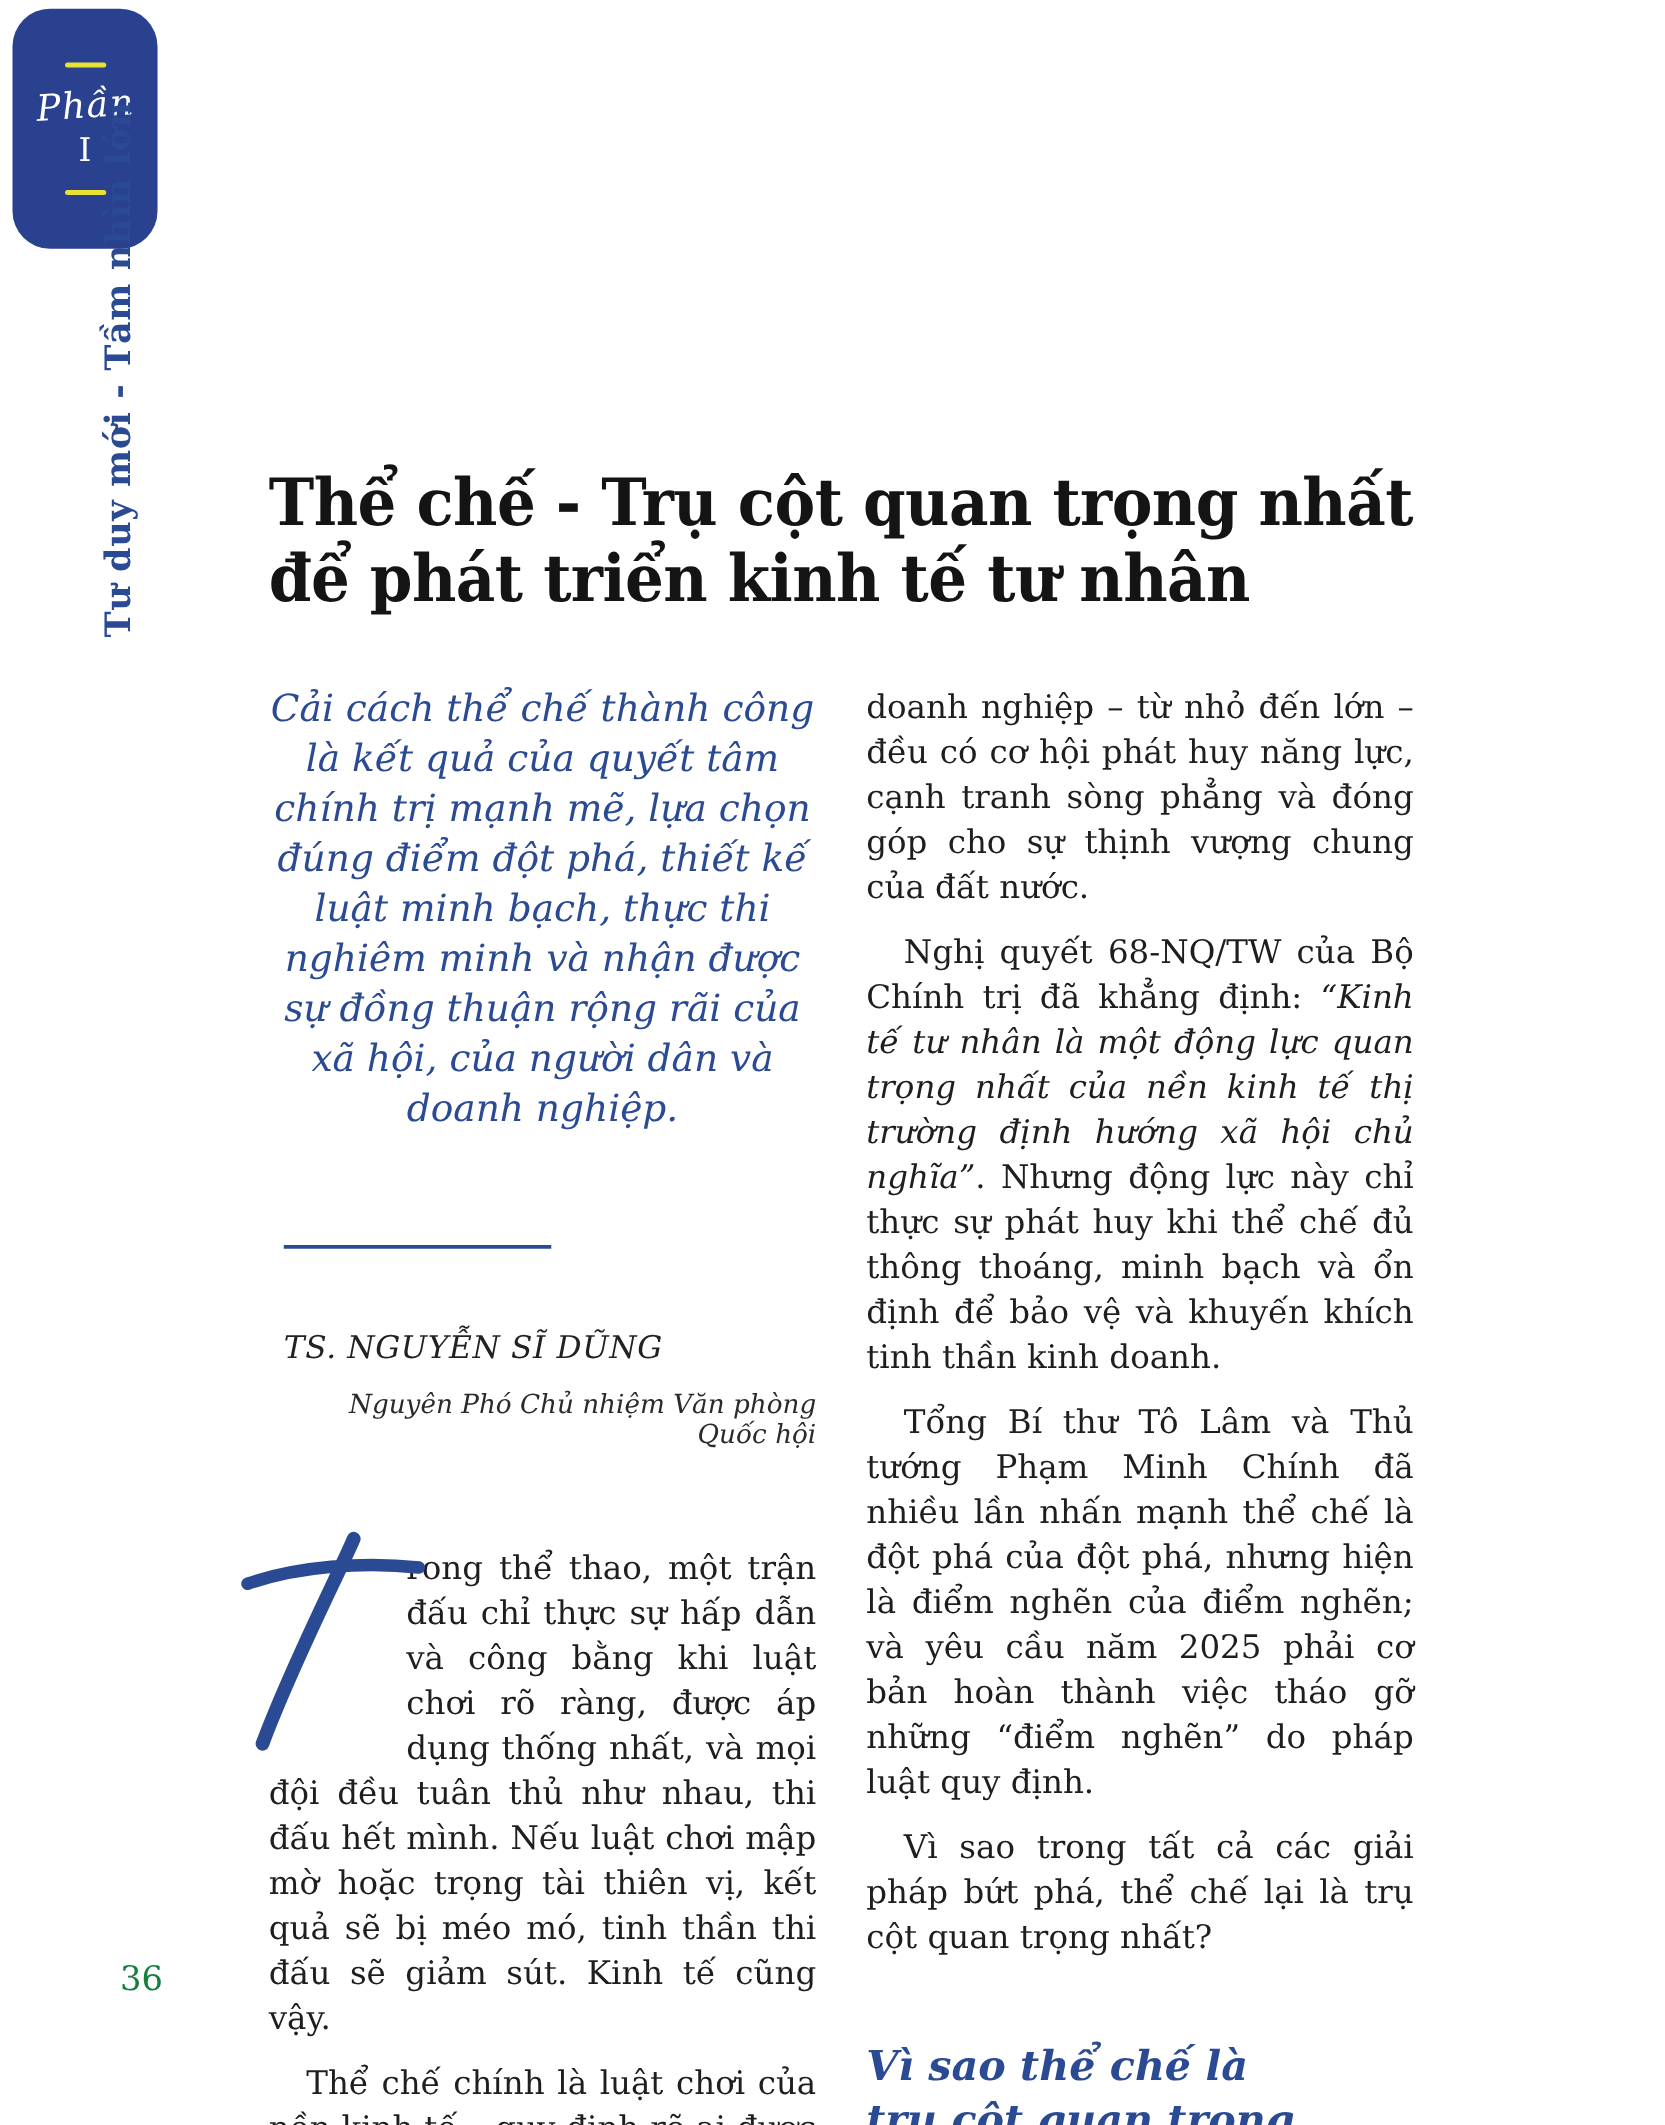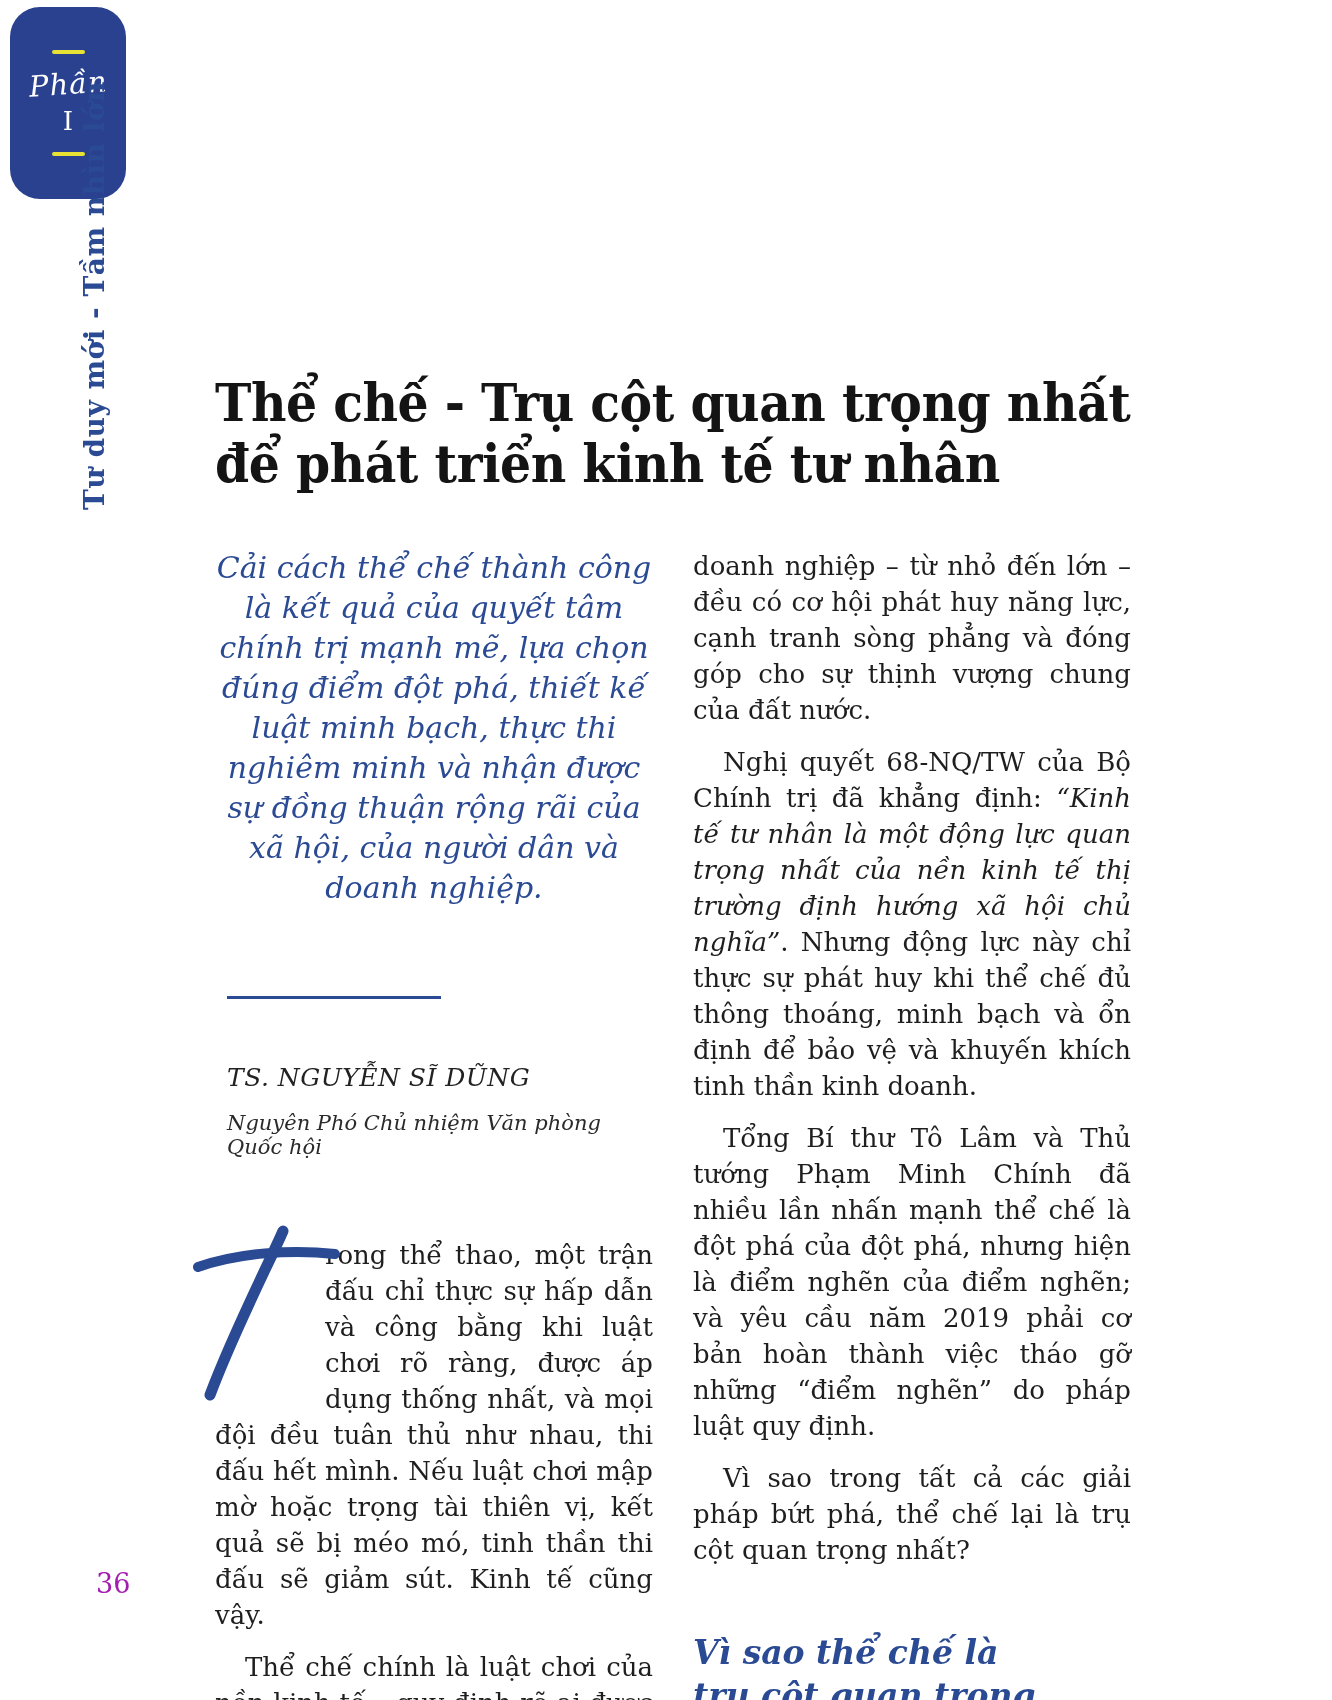--- a/index.html
+++ b/index.html
@@ -64,21 +64,21 @@
     width:214px; height:0;
     border-top:3px solid #2b4a94;
     margin:88px 0 0 12px;
   }
   .author-name {
     margin-top:64px; margin-left:12px;
     font-style:italic; font-size:25px; color:#222222; letter-spacing:0.5px;
   }
   .author-role {
     margin-top:19px; margin-left:12px;
-    font-style:italic; font-size:21px; color:#2a2a2a;
+    font-style:italic; font-size:21px; color:#2a2a2a;text-align:right;
   }
 
   .body-p {
     font-size:26px; line-height:36px;
     text-align:justify; color:#1e1e1e;
   }
   .indent { text-indent:30px; }
   .mt { margin-top:16px; }
   .stretch-last { text-align-last:justify; }
   .it { font-style:italic; }
@@ -91,21 +91,21 @@
 
   .subheading {
     margin-top:64px; margin-bottom:24px;
     max-width:370px;
     color:#2b4a94; font-weight:bold; font-style:italic;
     font-size:33px; line-height:1.3;
   }
 
   .page-number {
     position:absolute; left:96px; top:1568px;
-    font-size:27px; color:#a21caf;
+    font-size:27px; color:#15803d;
   }
 </style>
 </head>
 <body>
 
 <div class="part-badge">
   <span class="dash top"></span>
   <span class="part-word">Phần</span>
   <span class="part-num">I</span>
   <span class="dash bottom"></span>
@@ -138,21 +138,21 @@
     <p class="body-p indent mt stretch-last">Thể chế chính là luật chơi của nền kinh tế – quy định rõ ai được làm gì, cách thức làm ra sao và giới hạn ở đâu. Khi luật chơi minh bạch, ổn định và công bằng, mọi</p>
   </div>
 
   <div class="col">
     <p class="body-p">doanh nghiệp – từ nhỏ đến lớn – đều có cơ hội phát huy năng lực, cạnh tranh sòng phẳng và đóng góp cho sự thịnh vượng chung của đất nước.</p>
 
     <p class="body-p indent mt">
       <span>Nghị quyết 68-NQ/TW của Bộ Chính trị đã khẳng định: </span><span class="it">“Kinh tế tư nhân là một động lực quan trọng nhất của nền kinh tế thị trường định hướng xã hội chủ nghĩa”</span><span>. Nhưng động lực này chỉ thực sự phát huy khi thể chế đủ thông thoáng, minh bạch và ổn định để bảo vệ và khuyến khích tinh thần kinh doanh.</span>
     </p>
 
-    <p class="body-p indent mt">Tổng Bí thư Tô Lâm và Thủ tướng Phạm Minh Chính đã nhiều lần nhấn mạnh thể chế là đột phá của đột phá, nhưng hiện là điểm nghẽn của điểm nghẽn; và yêu cầu năm 2019 phải cơ bản hoàn thành việc tháo gỡ những “điểm nghẽn” do pháp luật quy định.</p>
+    <p class="body-p indent mt">Tổng Bí thư Tô Lâm và Thủ tướng Phạm Minh Chính đã nhiều lần nhấn mạnh thể chế là đột phá của đột phá, nhưng hiện là điểm nghẽn của điểm nghẽn; và yêu cầu năm 2025 phải cơ bản hoàn thành việc tháo gỡ những “điểm nghẽn” do pháp luật quy định.</p>
 
     <p class="body-p indent mt">Vì sao trong tất cả các giải pháp bứt phá, thể chế lại là trụ cột quan trọng nhất?</p>
 
     <h2 class="subheading">Vì sao thể chế là trụ cột quan trọng nhất?</h2>
 
   </div>
 </div>
 
 <div class="page-number">36</div>
 

